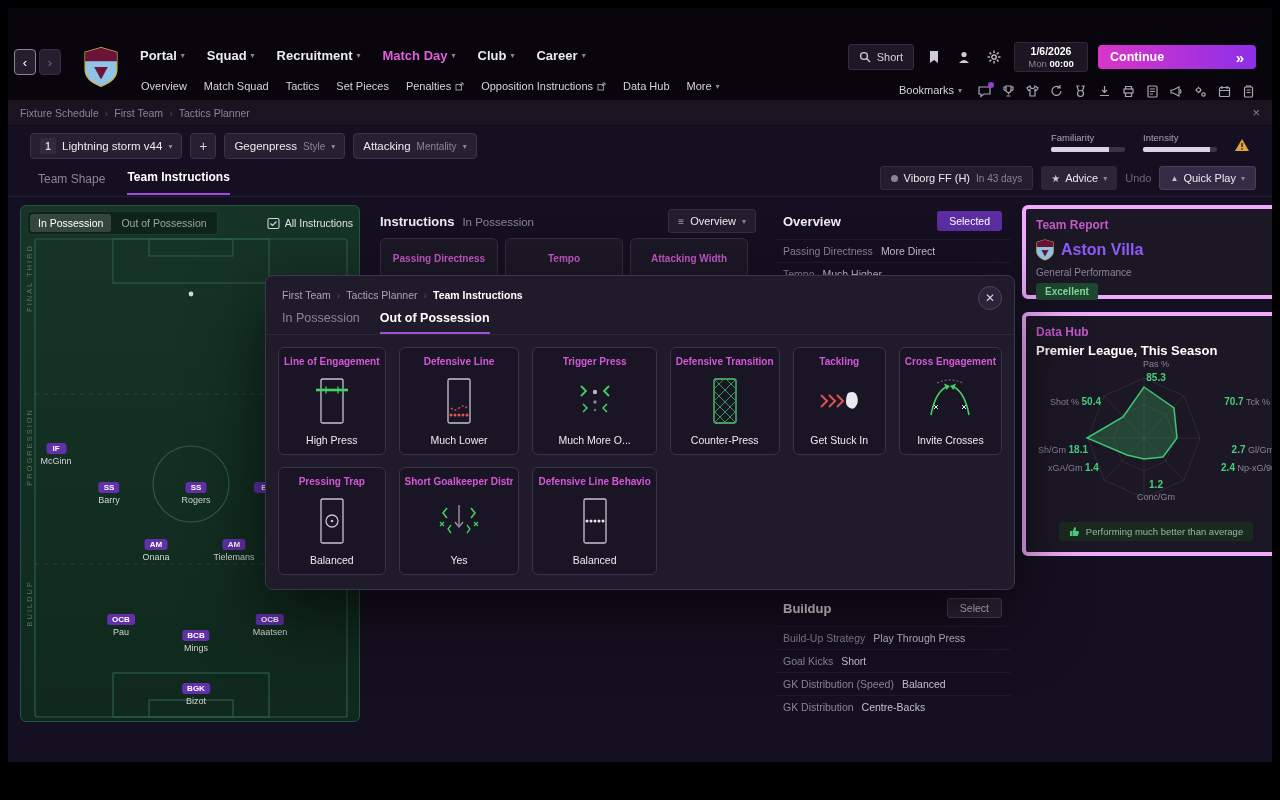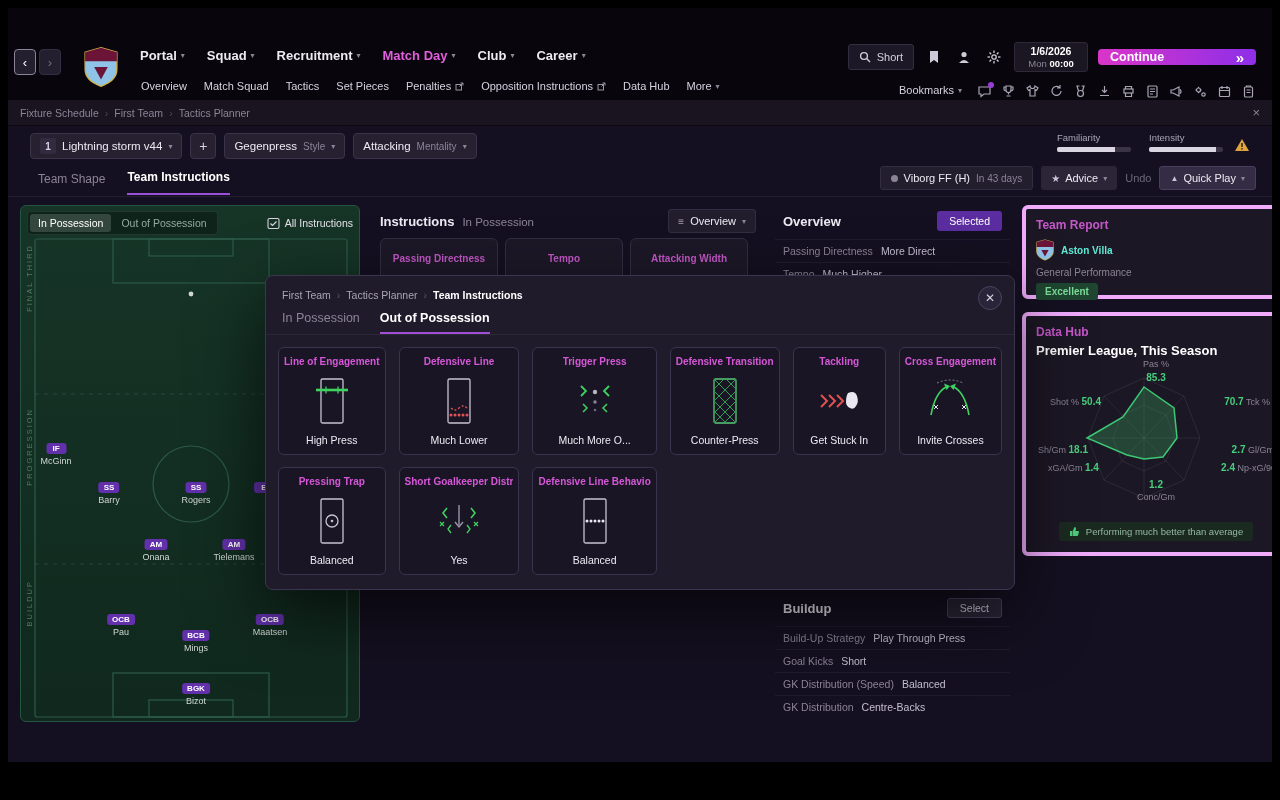--- a/index.html
+++ b/index.html
@@ -19,21 +19,21 @@
   .menu-item.active .menu-label { color:#e25fdd; }
   .chev { font-size:8px; color:#8a8496; }
   .nav-right { position:absolute; right:16px; top:34px; display:flex; gap:10px; align-items:center; }
   .search-pill { height:26px; display:flex; align-items:center; gap:6px; padding:0 10px; background:#1c1826; border:1px solid #332d42; border-radius:3px; cursor:pointer; }
   .search-pill span { font-size:11px; color:#d6d2e0; }
   .icon-btn { width:20px; height:20px; display:flex; align-items:center; justify-content:center; cursor:pointer; }
   .date-box { width:74px; height:30px; background:#1a1622; border:1px solid #2e2839; border-radius:3px; display:flex; flex-direction:column; align-items:center; justify-content:center; line-height:1.25; }
   .date-line1 { font-size:10.5px; font-weight:bold; color:#fff; }
   .date-line2 { font-size:9.5px; }
   .date-day { color:#8a8496; } .date-time { color:#fff; font-weight:bold; }
-  .continue-btn { width:158px; height:16px; border-radius:4px; background:linear-gradient(90deg,#d935c8,#8d2fe8); display:flex; align-items:center; padding:0 12px; cursor:pointer; }
+  .continue-btn { width:158px; height:24px; border-radius:4px; background:linear-gradient(90deg,#d935c8,#8d2fe8); display:flex; align-items:center; padding:0 12px; cursor:pointer; }
   .continue-label { font-size:12.5px; font-weight:bold; color:#fff; }
   .continue-arrows { margin-left:auto; font-size:15px; font-weight:bold; color:#fff; }
   .subnav { position:absolute; left:133px; top:72px; display:flex; gap:17px; align-items:center; }
   .subnav-item { display:flex; align-items:center; gap:4px; font-size:11px; color:#d6d2e0; cursor:pointer; }
   .subnav-right { position:absolute; right:16px; top:76px; display:flex; gap:9px; align-items:flex-start; }
   .bookmarks { display:flex; align-items:center; gap:4px; font-size:11px; color:#d6d2e0; cursor:pointer; margin-right:6px; }
   .sico { width:15px; height:15px; position:relative; display:flex; align-items:center; justify-content:center; cursor:pointer; }
   .sico svg { stroke:#a9a3b5; fill:none; stroke-width:1.2; }
   .badge-dot { position:absolute; right:-2px; top:-2px; width:6px; height:6px; border-radius:50%; background:#9a3bd8; }
 
@@ -50,21 +50,21 @@
   .pill { height:26px; display:flex; align-items:center; gap:6px; padding:0 9px; background:#262031; border:1px solid #3a3349; border-radius:4px; cursor:pointer; }
   .pill .val { font-size:11.5px; color:#eceaf2; font-weight:normal; }
   .pill .sub { font-size:10px; color:#8a8496; }
   .numbadge { width:16px; height:16px; background:#322b40; border-radius:2px; font-size:10px; font-weight:bold; color:#d6d2e0; display:flex; align-items:center; justify-content:center; }
   .plus-btn { width:26px; height:26px; background:#262031; border:1px solid #3a3349; border-radius:4px; color:#d6d2e0; font-size:14px; display:flex; align-items:center; justify-content:center; cursor:pointer; }
   .toolbar-right { position:absolute; right:22px; top:6px; display:flex; gap:18px; align-items:flex-start; }
   .meter { display:flex; flex-direction:column; gap:4px; }
   .meter-label { font-size:9.5px; color:#a9a4b6; }
   .bar { width:74px; height:5px; background:#3a3444; border-radius:2px; overflow:hidden; }
   .bar i { display:block; height:100%; background:#d9d6e2; }
-  .warn-wrap { display:flex; align-items:flex-end; gap:11px; }
+  .warn-wrap { display:flex; align-items:flex-end; gap:17px; }
 
   .tabs { position:absolute; left:30px; top:44px; display:flex; gap:22px; align-items:flex-end; }
   .tab { font-size:12px; color:#8a8496; padding-bottom:9px; cursor:pointer; }
   .tab.active { color:#fff; font-weight:bold; border-bottom:2px solid #9a4fd8; }
   .tabs-divider { position:absolute; left:0; right:0; top:70px; height:1px; background:rgba(255,255,255,.06); }
   .tabs-right { position:absolute; right:16px; top:40px; display:flex; gap:8px; align-items:center; }
   .match-pill { height:24px; display:flex; align-items:center; gap:6px; padding:0 10px; background:#231e2e; border:1px solid #332d42; border-radius:3px; }
   .match-dot { width:7px; height:7px; border-radius:50%; background:#8a8496; }
   .match-name { font-size:11px; color:#eceaf2; }
   .match-days { font-size:10px; color:#8a8496; }
@@ -106,21 +106,21 @@
   .selected-pill { margin-left:auto; background:#5b2da0; color:#fff; font-size:10.5px; padding:4px 12px; border-radius:3px; cursor:pointer; }
   .select-btn { margin-left:auto; background:#2b2537; border:1px solid #4a4360; color:#d6d2e0; font-size:10.5px; padding:3px 12px; border-radius:3px; cursor:pointer; }
   .sl-row { display:flex; gap:8px; padding:5px 8px; border-top:1px solid rgba(255,255,255,.05); }
   .sl-label { font-size:10.5px; color:#8a8496; white-space:nowrap; }
   .sl-value { font-size:10.5px; color:#c4bfd0; white-space:nowrap; }
 
   
   .rpanel { position:absolute; left:1014px; width:268px; background:#1c1725; border:4px solid #f0abfc; border-radius:6px; }
   .rp-title { font-size:12px; font-weight:bold; color:#c557c9; padding:9px 10px 0; }
   .tr-row { display:flex; align-items:center; gap:7px; padding:7px 10px 0; }
-  .tr-name { font-size:10px; font-weight:bold; color:#5eead4; }
+  .tr-name { font-size:16px; font-weight:bold; color:#8b5cf6; }
   .tr-metric { font-size:10px; color:#8a8496; padding:6px 10px 0; }
   .tr-badge { margin:5px 10px 10px; width:fit-content; background:#1e4631; color:#7fdb99; font-size:10px; font-weight:bold; padding:3px 9px; border-radius:3px; }
   .dh-sub { font-size:13px; font-weight:bold; color:#fff; padding:4px 10px 0; }
   .radar { position:relative; margin:4px 10px 0; height:152px; }
   .radar svg { position:absolute; left:0; top:0; }
   .stat { position:absolute; font-size:9px; color:#8a8496; white-space:nowrap; }
   .stat b { font-size:10px; color:#46cf7c; font-weight:bold; }
   .st-pas { left:50%; top:-3px; transform:translateX(-50%); text-align:center; line-height:1.3; }
   .st-shot { left:14px; top:34px; }
   .st-tck { right:6px; top:34px; }

